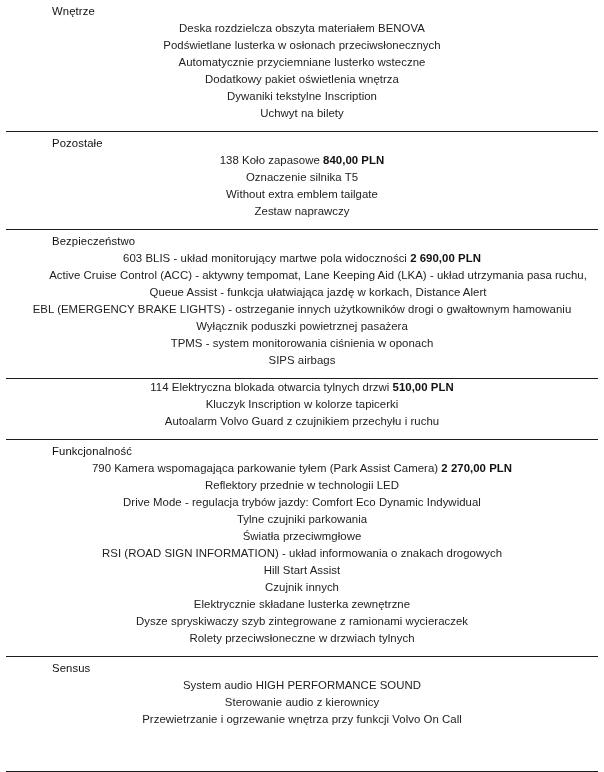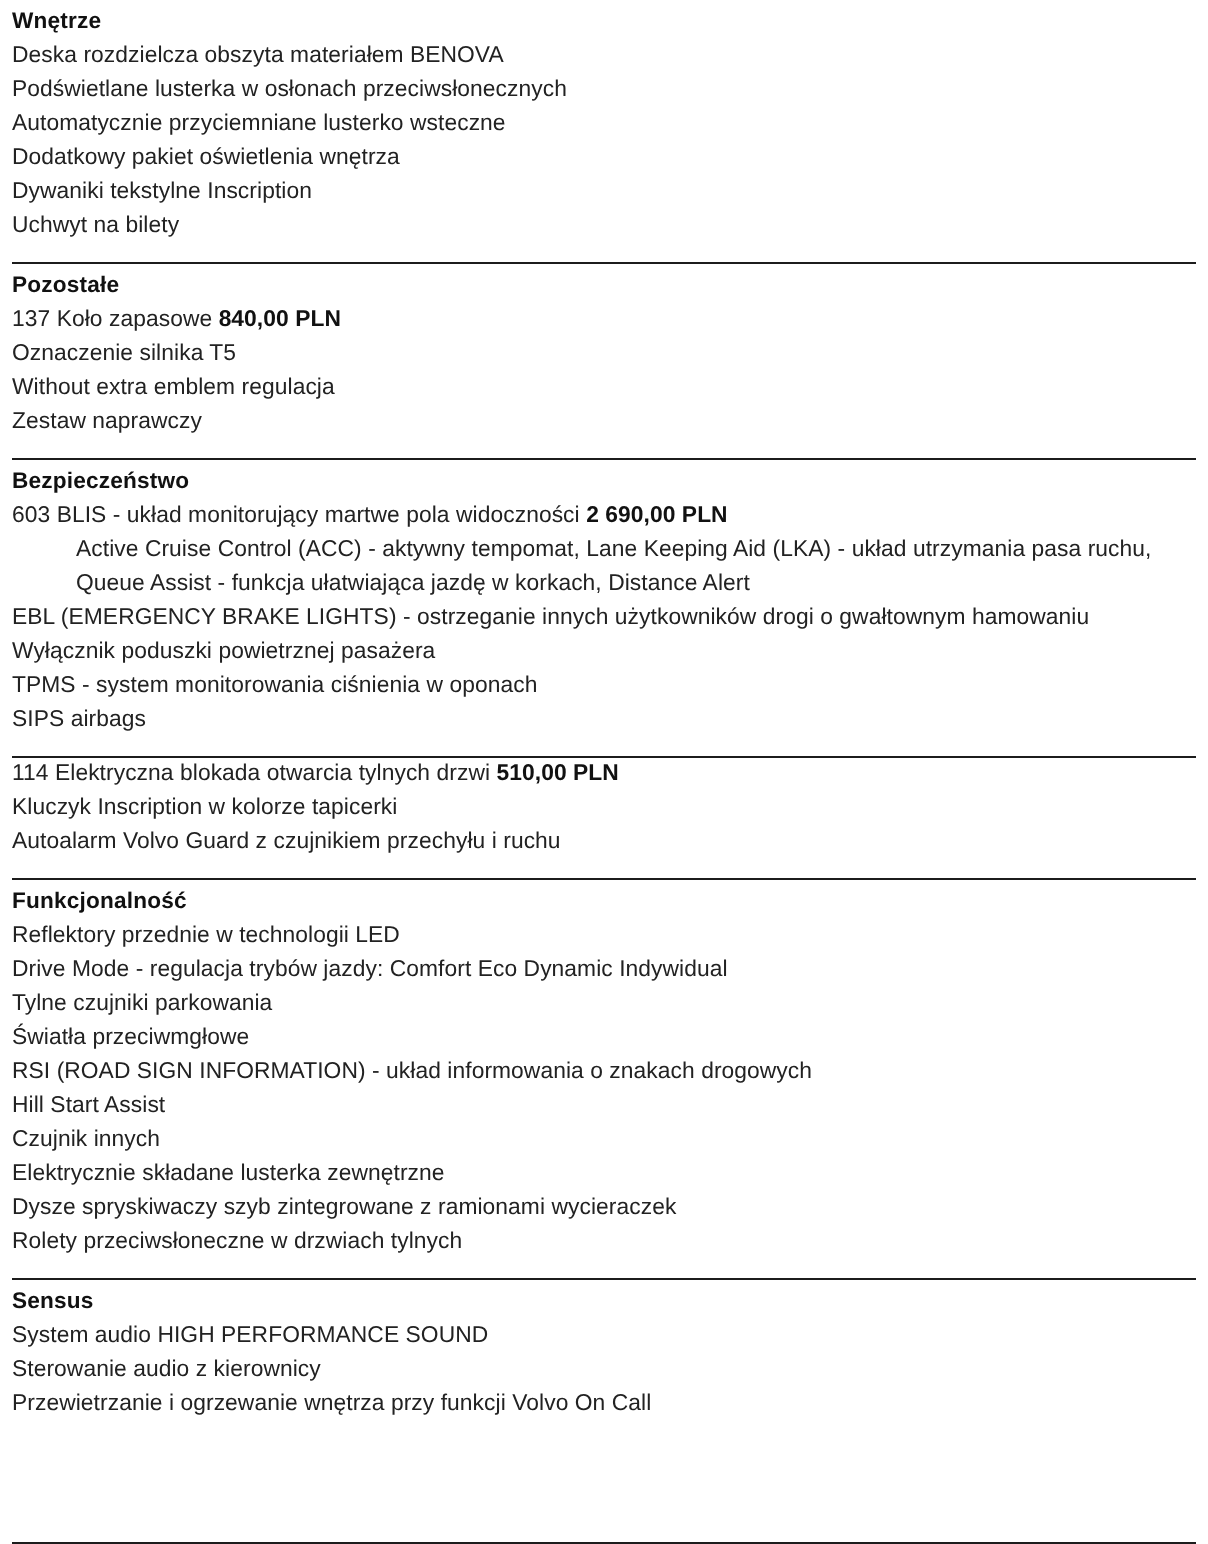--- a/index.html
+++ b/index.html
@@ -23,33 +23,35 @@
     position: relative;
   }
   .section {
     position: relative;
   }
   .section.ruled {
     border-top: 1.6px solid #1c1c1c;
   }
   .section-header {
     font-size: 11.3px;
-    font-weight: bold;
+    font-weight: normal;
     line-height: 17px;
     padding-top: 3px;
     letter-spacing: 0.1px;
     color: #111111;
     white-space: nowrap;
+    margin-left: 46px;
   }
   .item {
     font-size: 11.4px;
     line-height: 17px;
     color: #222222;
     white-space: nowrap;
     letter-spacing: 0.04px;
+    text-align: center;
   }
   .item.wrap {
     white-space: normal;
     margin-left: 32px;
   }
   .item .price {
     font-weight: bold;
     color: #111111;
   }
   .section-gap {
@@ -73,23 +75,23 @@
         <div class="item"><span>Deska rozdzielcza obszyta materiałem BENOVA</span></div>
         <div class="item"><span>Podświetlane lusterka w osłonach przeciwsłonecznych</span></div>
         <div class="item"><span>Automatycznie przyciemniane lusterko wsteczne</span></div>
         <div class="item"><span>Dodatkowy pakiet oświetlenia wnętrza</span></div>
         <div class="item"><span>Dywaniki tekstylne Inscription</span></div>
         <div class="item"><span>Uchwyt na bilety</span></div>
       </div>
       <div class="section-gap"></div>
       <div class="section ruled">
         <div class="section-header">Pozostałe</div>
-        <div class="item"><span>137 Koło zapasowe </span><span class="price">840,00 PLN</span></div>
+        <div class="item"><span>138 Koło zapasowe </span><span class="price">840,00 PLN</span></div>
         <div class="item"><span>Oznaczenie silnika T5</span></div>
-        <div class="item"><span>Without extra emblem regulacja</span></div>
+        <div class="item"><span>Without extra emblem tailgate</span></div>
         <div class="item"><span>Zestaw naprawczy</span></div>
       </div>
       <div class="section-gap"></div>
       <div class="section ruled">
         <div class="section-header">Bezpieczeństwo</div>
         <div class="item"><span>603 BLIS - układ monitorujący martwe pola widoczności </span><span class="price">2 690,00 PLN</span></div>
         <div class="item wrap"><span>Active Cruise Control (ACC) - aktywny tempomat, Lane Keeping Aid (LKA) - układ utrzymania pasa ruchu, Queue Assist - funkcja ułatwiająca jazdę w korkach, Distance Alert</span></div>
         <div class="item"><span>EBL (EMERGENCY BRAKE LIGHTS) - ostrzeganie innych użytkowników drogi o gwałtownym hamowaniu</span></div>
         <div class="item"><span>Wyłącznik poduszki powietrznej pasażera</span></div>
         <div class="item"><span>TPMS - system monitorowania ciśnienia w oponach</span></div>
@@ -97,20 +99,21 @@
       </div>
       <div class="section-gap"></div>
       <div class="section ruled">
         <div class="item"><span>114 Elektryczna blokada otwarcia tylnych drzwi </span><span class="price">510,00 PLN</span></div>
         <div class="item"><span>Kluczyk Inscription w kolorze tapicerki</span></div>
         <div class="item"><span>Autoalarm Volvo Guard z czujnikiem przechyłu i ruchu</span></div>
       </div>
       <div class="section-gap"></div>
       <div class="section ruled">
         <div class="section-header">Funkcjonalność</div>
+        <div class="item"><span>790 Kamera wspomagająca parkowanie tyłem (Park Assist Camera) </span><span class="price">2 270,00 PLN</span></div>
         <div class="item"><span>Reflektory przednie w technologii LED</span></div>
         <div class="item"><span>Drive Mode - regulacja trybów jazdy: Comfort Eco Dynamic Indywidual</span></div>
         <div class="item"><span>Tylne czujniki parkowania</span></div>
         <div class="item"><span>Światła przeciwmgłowe</span></div>
         <div class="item"><span>RSI (ROAD SIGN INFORMATION) - układ informowania o znakach drogowych</span></div>
         <div class="item"><span>Hill Start Assist</span></div>
         <div class="item"><span>Czujnik innych</span></div>
         <div class="item"><span>Elektrycznie składane lusterka zewnętrzne</span></div>
         <div class="item"><span>Dysze spryskiwaczy szyb zintegrowane z ramionami wycieraczek</span></div>
         <div class="item"><span>Rolety przeciwsłoneczne w drzwiach tylnych</span></div>

